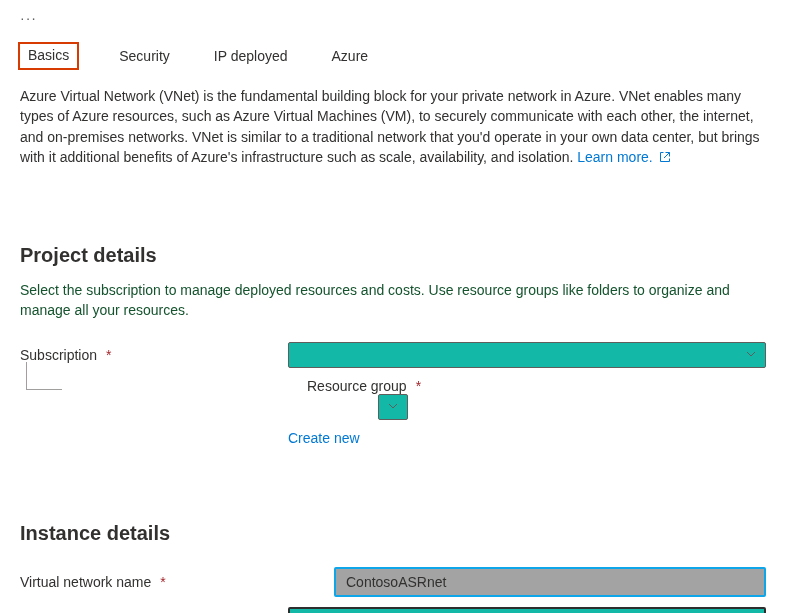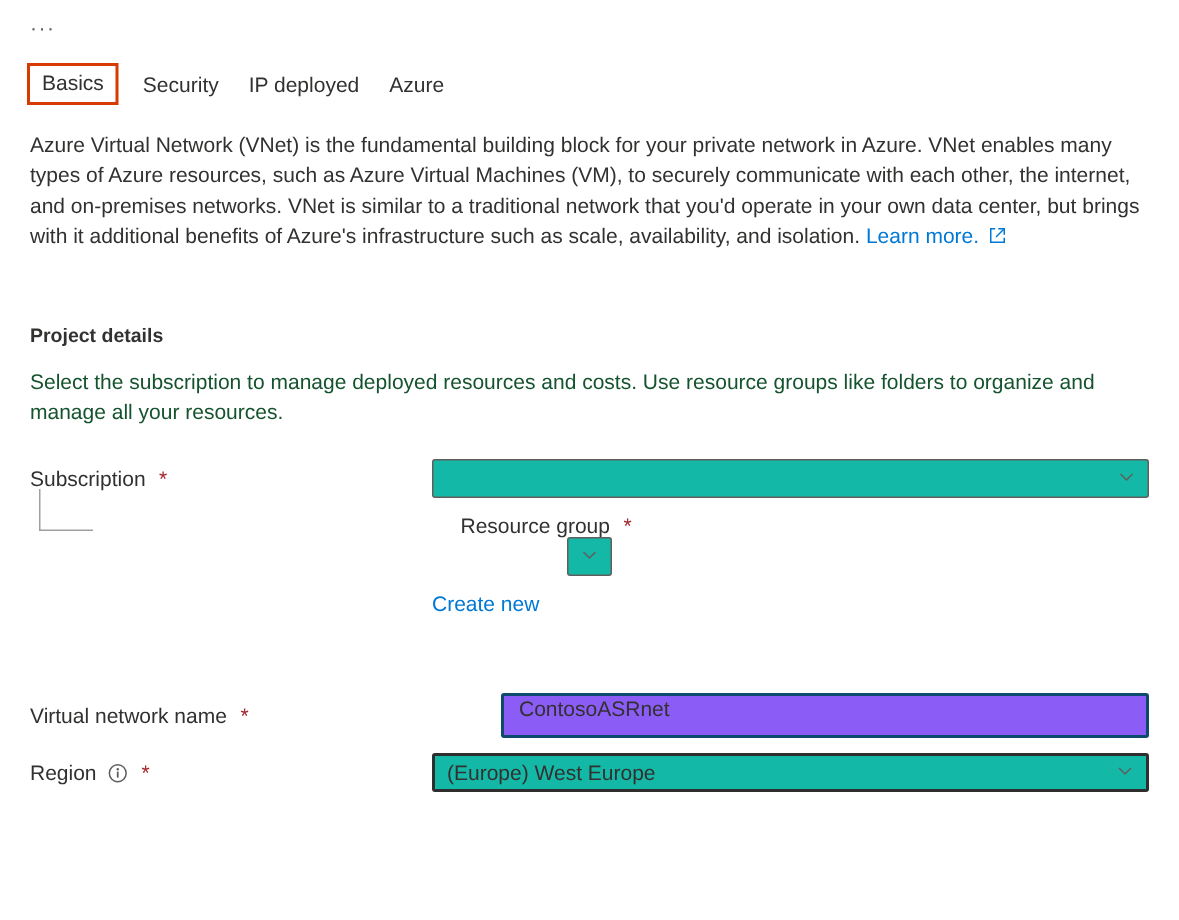--- a/index.html
+++ b/index.html
@@ -27,21 +27,21 @@
       gap: 14px;
     }
     .more-dots {
       font-size: 14px;
       color: #605e5c;
       letter-spacing: 1px;
       margin-top: -6px;
     }
     .tabs {
       display: flex;
-      gap: 16px;
+      gap: 40px;
       margin-top: 18px;
       margin-bottom: 18px;
     }
     .tab {
       font-size: 14px;
       color: #323130;
       padding: 4px 2px;
       cursor: pointer;
       position: relative;
     }
@@ -60,24 +60,24 @@
       color: #0078d4;
       text-decoration: none;
       cursor: pointer;
     }
     .ext-link-icon {
       display: inline-block;
       margin-left: 2px;
       vertical-align: -1px;
     }
     .section-title {
-      font-size: 13px;
+      font-size: 20px;
       font-weight: 600;
       color: #323130;
-      margin-top: 48px;
+      margin-top: 76px;
       margin-bottom: 14px;
     }
     .section-description {
       font-size: 14px;
       color: #14532d;
       line-height: 1.4;
       margin-bottom: 22px;
     }
     .form-row {
       display: flex;
@@ -130,25 +130,25 @@
       padding: 0 8px;
       font-size: 14px;
       cursor: pointer;
     }
     .select-box.heavy {
       border: 2px solid #2e2e2e;
     }
     .input-box {
       width: 100%;
       height: 30px;
-      border: 2px solid #0c4a6e;
+      border: 2px solid #0ea5e9;
       border-radius: 2px;
-      background: #8b5cf6;
-      display: flex;
-      align-items: flex-start;
+      background: #a3a3a3;
+      display: flex;
+      align-items: center;
       padding: 0 10px;
       font-size: 14px;
     }
     .chevron {
       color: #605e5c;
     }
     .create-new-link {
       display: block;
       margin-top: 6px;
       color: #0078d4;
@@ -233,20 +233,21 @@
       </span>
     </div>
   </div>
 </div>
 
 <div class="create-new-wrapper">
   <a class="create-new-link">Create new</a>
 </div>
 
 <div class="instance-section">
+  <h3 class="section-title">Instance details</h3>
 
   <div class="form-row" style="margin-top:22px;gap:46px;">
     <div class="form-label">
       <span>Virtual network name</span>
       <span class="required-star">*</span>
     </div>
     <div class="form-control">
       <div class="input-box">
         <span>ContosoASRnet</span>
       </div>

